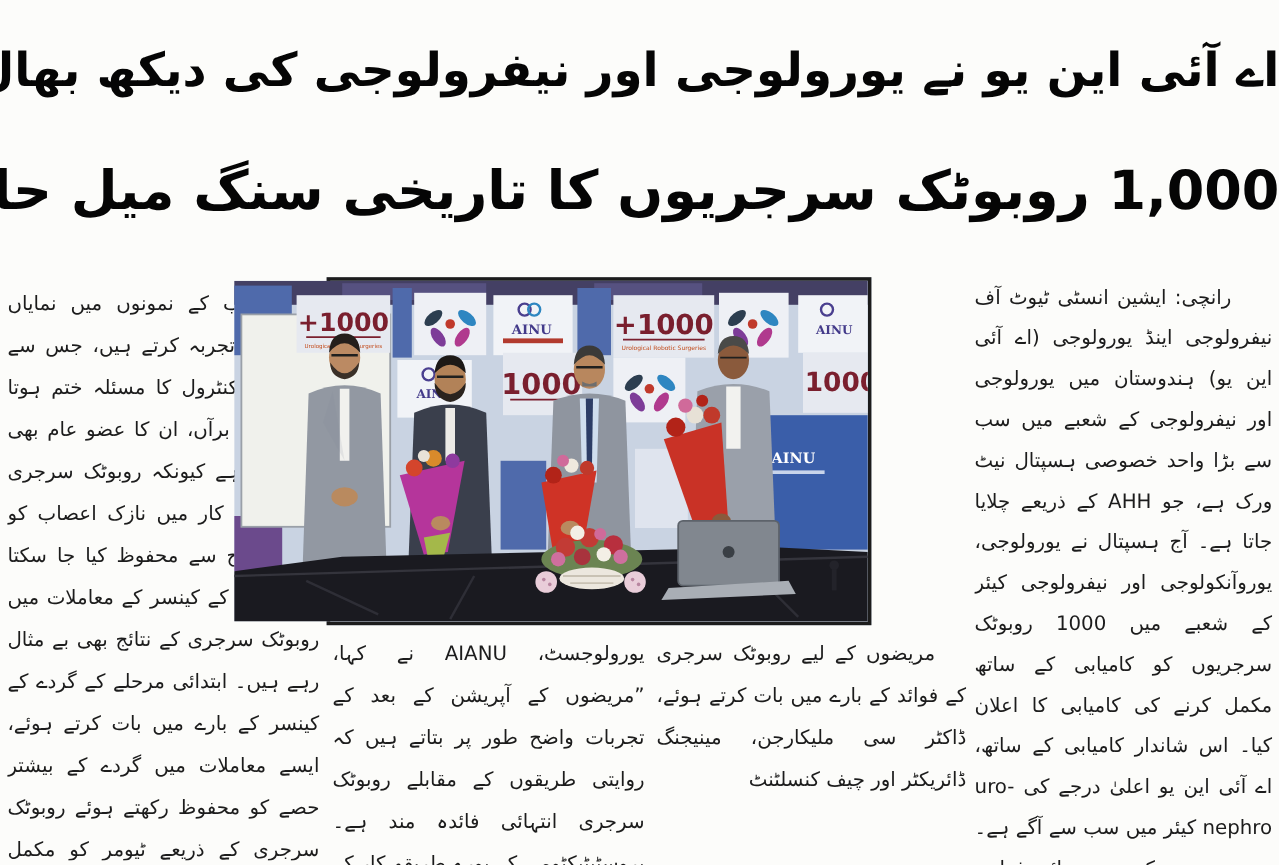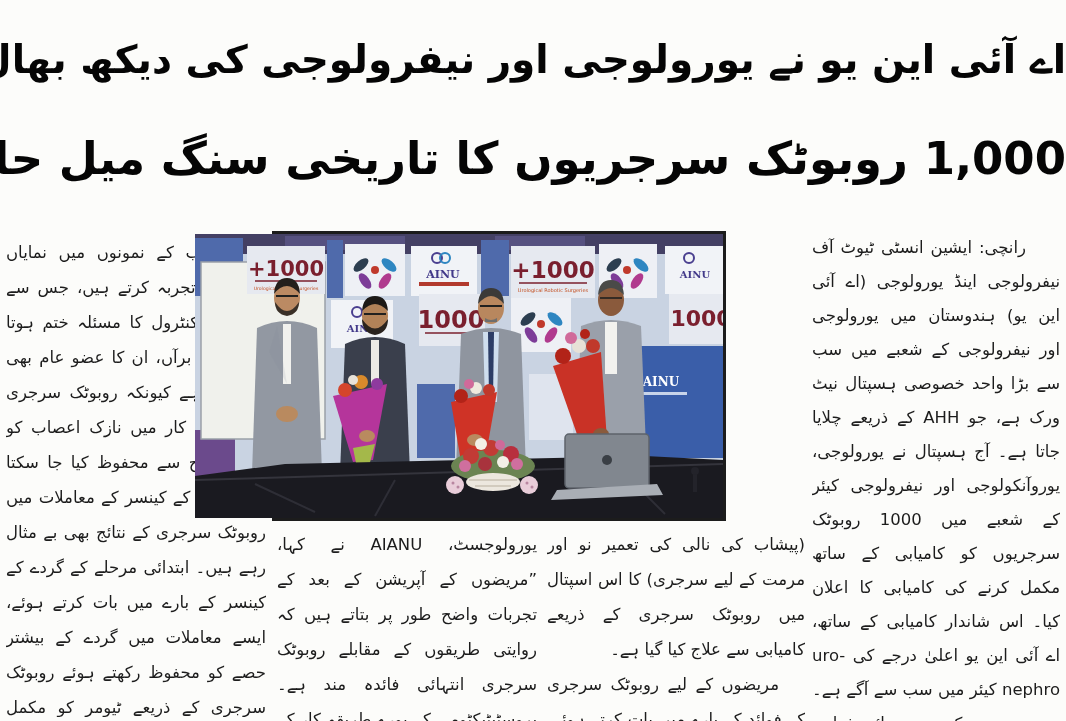--- a/index.html
+++ b/index.html
@@ -44,21 +44,20 @@
   </div>
 
   <div id="col-right" class="col">
     <p class="indent">رانچی: ایشین انسٹی ٹیوٹ آف نیفرولوجی اینڈ یورولوجی (اے آئی این یو) ہندوستان میں یورولوجی اور نیفرولوجی کے شعبے میں سب سے بڑا واحد خصوصی ہسپتال نیٹ ورک ہے، جو AHH کے ذریعے چلایا جاتا ہے۔ آج ہسپتال نے یورولوجی، یوروآنکولوجی اور نیفرولوجی کیئر کے شعبے میں 1000 روبوٹک سرجریوں کو کامیابی کے ساتھ مکمل کرنے کی کامیابی کا اعلان کیا۔ اس شاندار کامیابی کے ساتھ، اے آئی این یو اعلیٰ درجے کی uro-nephro کیئر میں سب سے آگے ہے۔ جو مریضوں کے بہتر نتائج فراہم کرنے کے لیے جدید ٹیکنالوجی کی پیشکش کرتا ہے۔ گردے کے کینسر، پروسٹیٹ کینسر، مثانے کے کینسر اور ری کنسٹرکٹیو یورولوجی</p>
   </div>
 
   <div id="col-mid-left" class="col">
     <p>یورولوجسٹ، AIANU نے کہا، ”مریضوں کے آپریشن کے بعد کے تجربات واضح طور پر بتاتے ہیں کہ روایتی طریقوں کے مقابلے روبوٹک سرجری انتہائی فائدہ مند ہے۔ پروسٹیٹیکٹومی کے پورے طریقہ کار کے لیے روبوٹک سرجری سے گزرنے والے مریض</p>
   </div>
   <div id="col-mid-right" class="col">
-    <p>(پیشاب کی نالی کی تعمیر نو اور مرمت کے لیے سرجری) کا اس اسپتال میں روبوٹک سرجری کے ذریعے کامیابی سے علاج کیا گیا ہے۔</p>
     <p class="indent">مریضوں کے لیے روبوٹک سرجری کے فوائد کے بارے میں بات کرتے ہوئے، ڈاکٹر سی ملیکارجن، مینیجنگ ڈائریکٹر اور چیف کنسلٹنٹ</p>
   </div>
 
   <div id="photo">
     <svg width="528" height="284" viewBox="0 0 528 284">
 
       <g>
         <rect x="0" y="0" width="528" height="284" fill="#c9d3e2"></rect>
         <rect x="0" y="0" width="528" height="20" fill="#444064"></rect>
         <rect x="90" y="2" width="120" height="14" fill="#565180"></rect>

